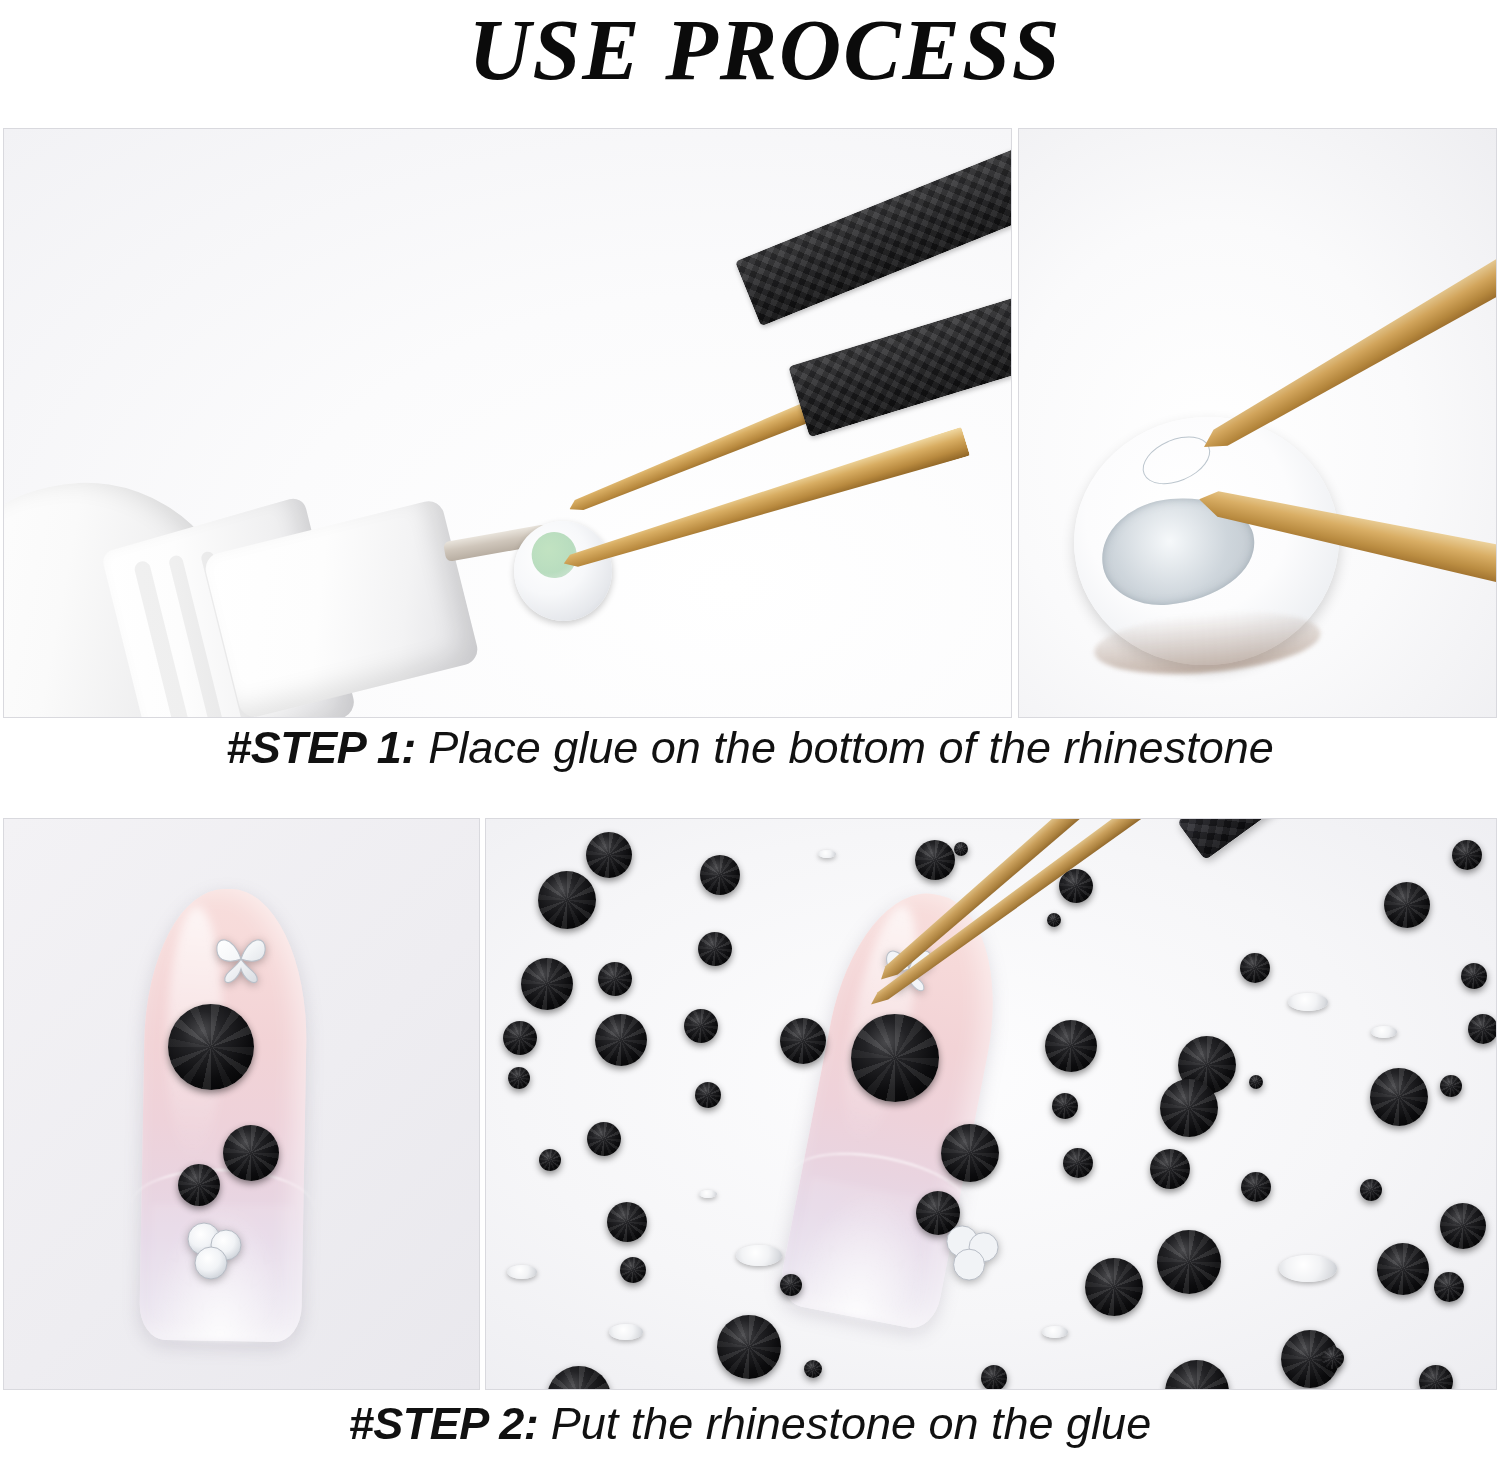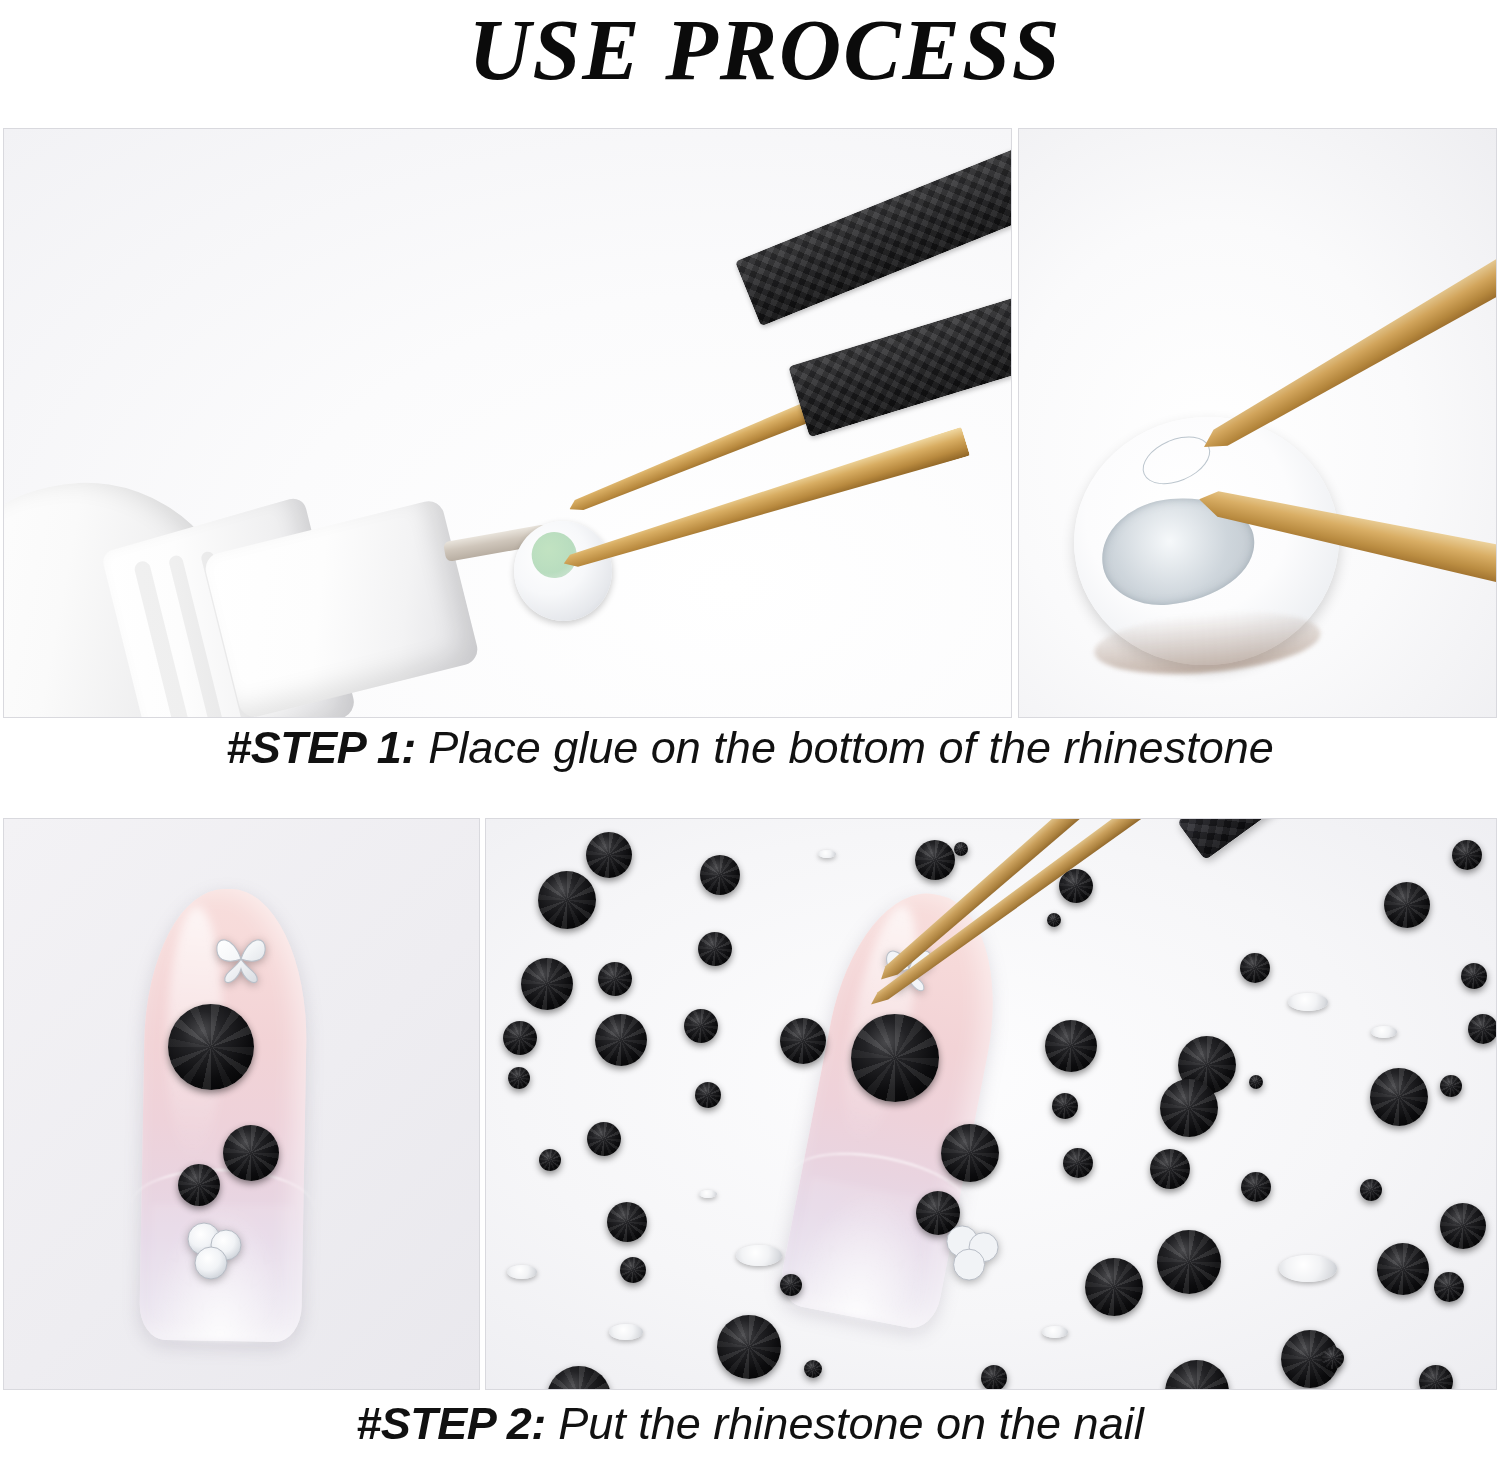--- a/index.html
+++ b/index.html
@@ -455,16 +455,16 @@
           <div class="gem-silver" style="left: 556px; top: 507px; width: 26px; height: 12px; border-radius: 50%;"></div>
           <div class="gem-black" style="left: 679px; top: 541px; width: 64px; height: 64px;"></div>
           <div class="gem-black" style="left: 795px; top: 511px; width: 58px; height: 58px;"></div>
           <div class="gem-black" style="left: 836px; top: 528px; width: 22px; height: 22px;"></div>
           <div class="gem-black" style="left: 933px; top: 546px; width: 34px; height: 34px;"></div>
         </div>
     </div>
   </div>
 
   <div class="caption" id="cap2">
-    <span class="cap-step">#STEP 2:</span><span class="cap-rest"> Put the rhinestone on the nail</span>
+    <span class="cap-step">#STEP 2:</span><span class="cap-rest"> Put the rhinestone on the glue</span>
   </div>
 
 </div>
 
 </body></html>

